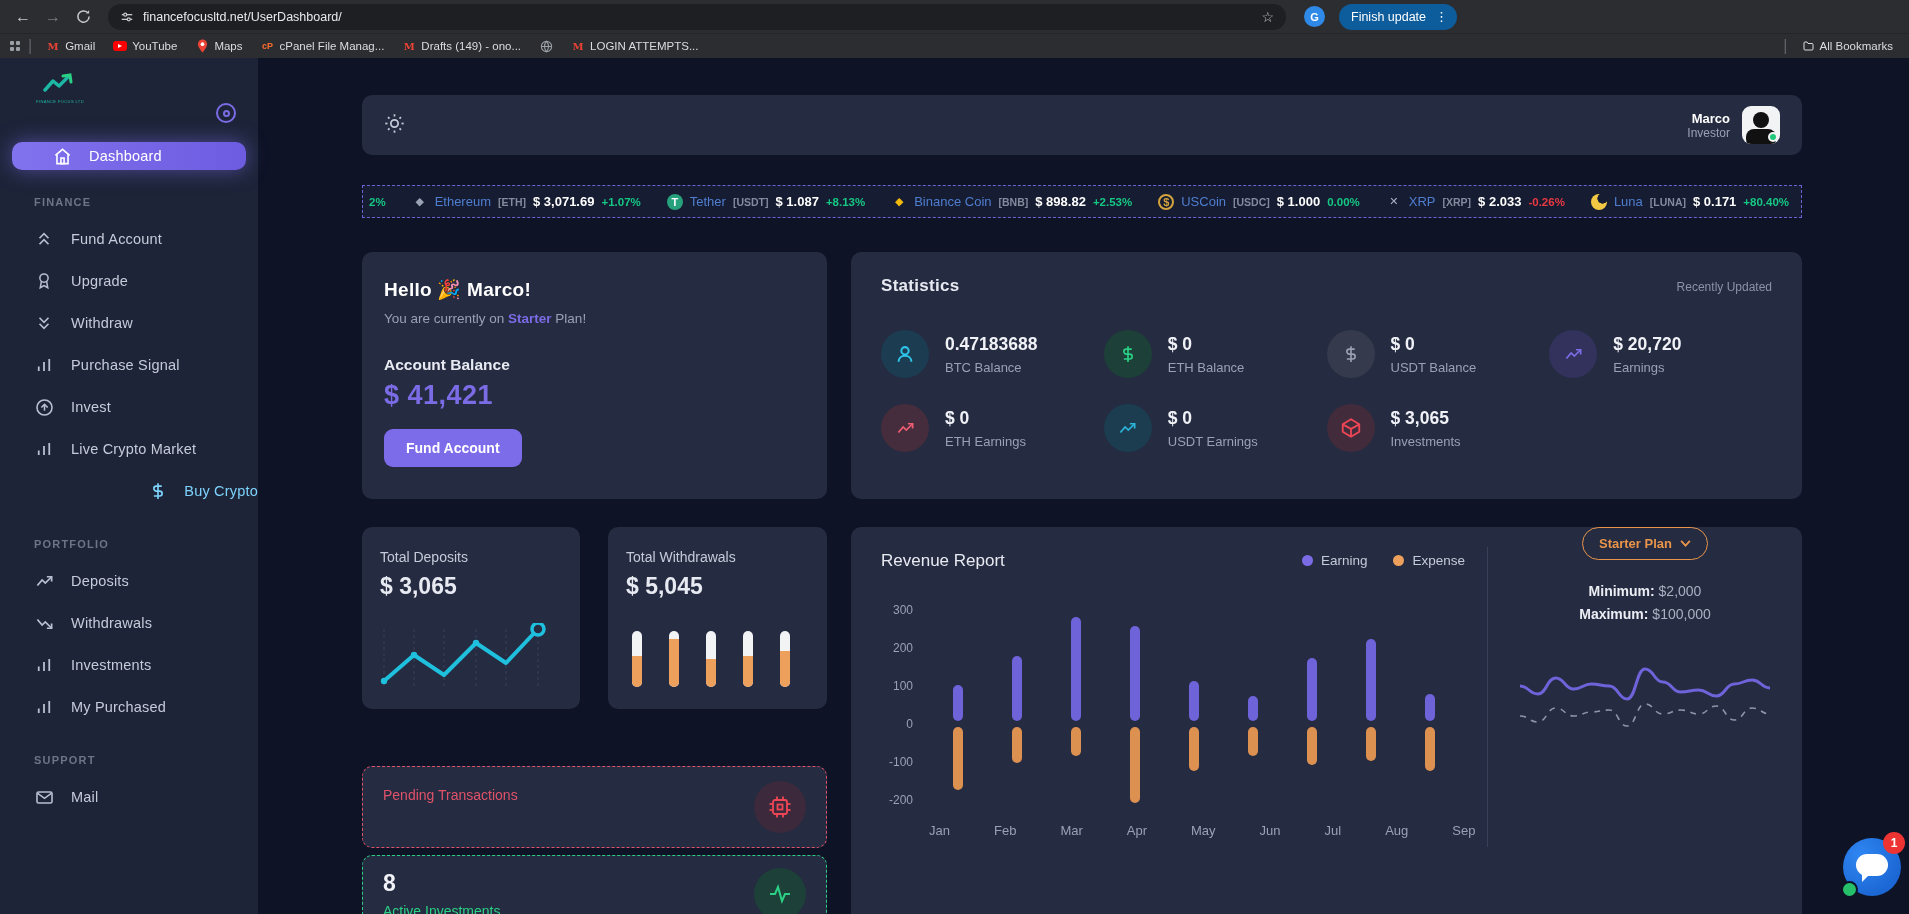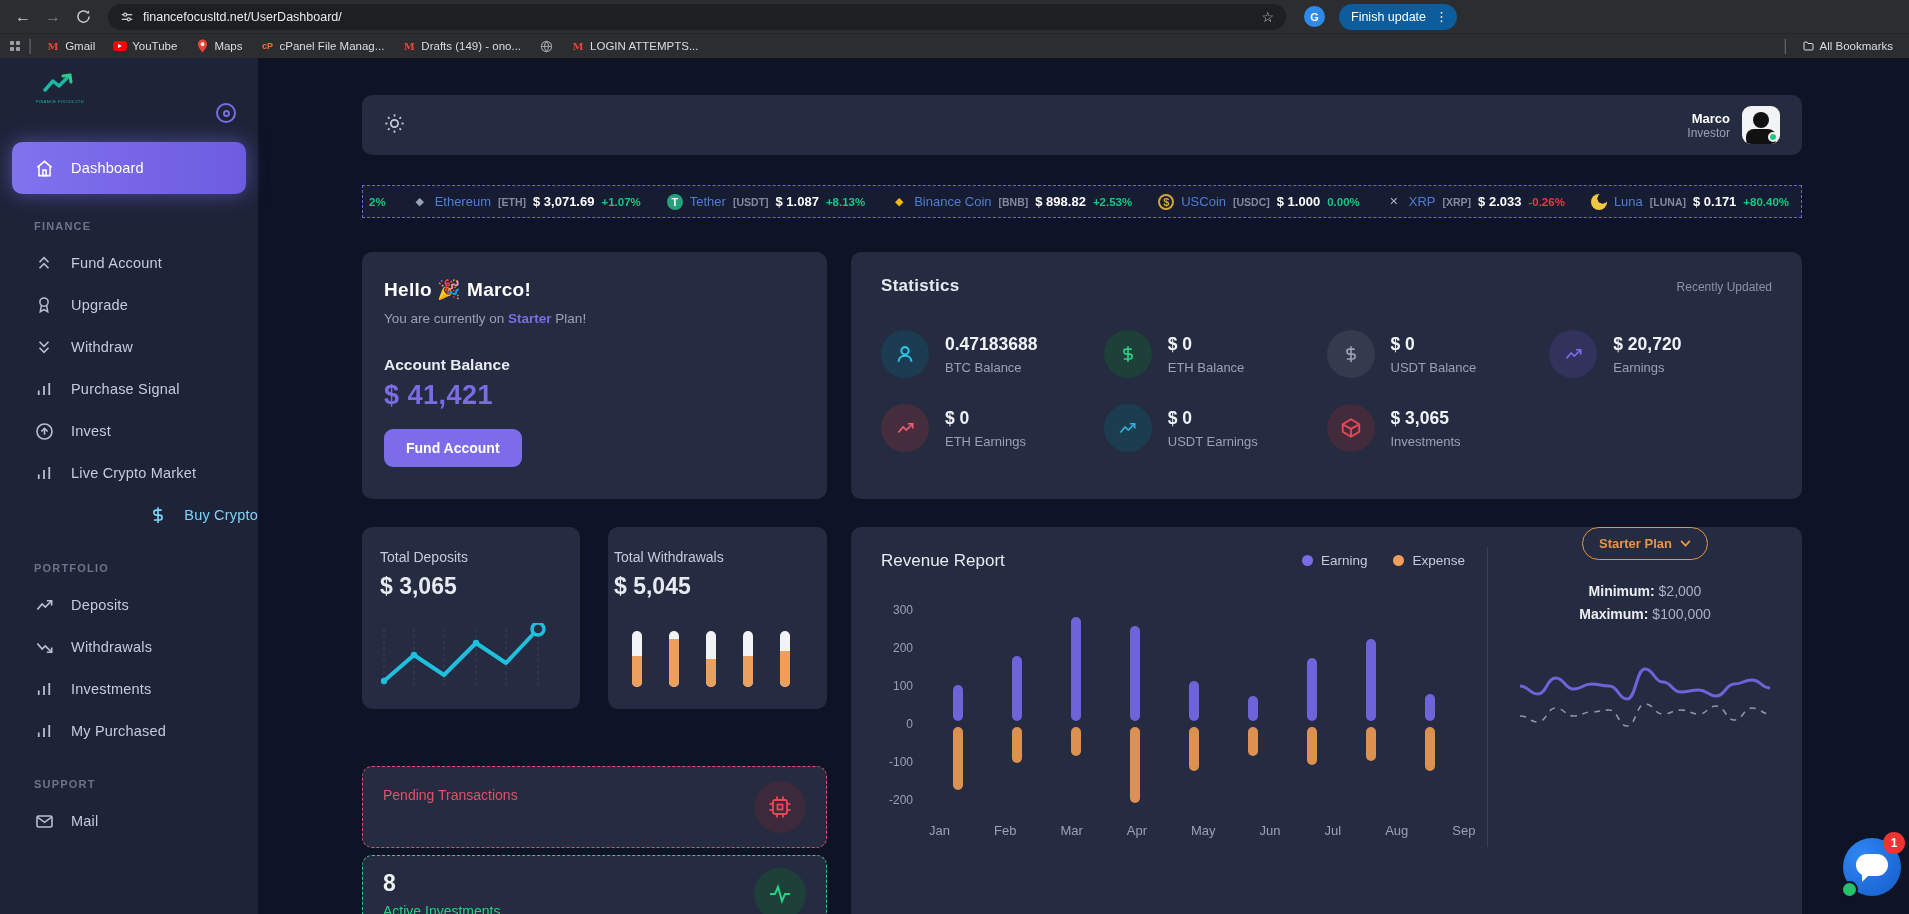--- a/index.html
+++ b/index.html
@@ -43,21 +43,21 @@
   
   .brand-row { position:relative; height:78px; }
   .brand { position:absolute; left:30px; top:14px; width:60px; text-align:center; }
   .brand-name { color:#1db8a5; font-size:4px; letter-spacing:.4px; margin-top:1px; }
   .side-toggle { position:absolute; right:22px; top:45px; width:20px; height:20px; border:2px solid #7b6ce6;
     border-radius:50%; display:flex; align-items:center; justify-content:center; }
   .side-toggle i { width:7px; height:7px; border:2px solid #7b6ce6; border-radius:50%; }
   .nav-item { display:flex; align-items:center; gap:17px; height:42px; padding-left:34px;
     color:#c6cbda; font-size:14.5px; letter-spacing:.2px; }
   .nav-item .ic { width:20px; height:20px; display:flex; align-items:center; justify-content:center; color:#b9bfd0; }
-  .nav-item.active { margin:6px 12px 10px 12px; padding-left:22px; height:52px; border-radius:10px; color:#fff;
+  .nav-item.active { margin:6px 12px 10px 12px; padding-left:40px; height:28px; border-radius:10px; color:#fff;
     background:linear-gradient(90deg,#8172ee,#6d5ce0); box-shadow:0 0 20px rgba(124,108,234,.55);text-align:center; }
   .nav-item.active .ic { color:#fff; }
   .nav-item.orange, .nav-item.orange .ic { color:#7dd3fc;justify-content:flex-end; }
   .sec-label { color:#6d7489; font-size:11px; letter-spacing:1.2px; padding-left:34px; margin:26px 0 10px 0; font-weight:bold; }
 
   
   .card { position:absolute; background:#252b40; border-radius:10px; }
   .topbar { left:104px; top:37px; width:1440px; height:60px; display:flex; align-items:center; padding:0 22px; }
   .sun { color:#c6cbda; }
   .who { margin-left:auto; text-align:right; margin-right:12px; }
@@ -103,21 +103,21 @@
   .stats h3 { color:#e8eaf2; font-size:17px; letter-spacing:.3px; }
   .recent { position:absolute; top:28px; right:30px; color:#8b92a6; font-size:12px; }
   .stats-grid { display:grid; grid-template-columns:repeat(4,1fr); row-gap:26px; margin-top:34px; }
   .stat { display:flex; align-items:center; gap:16px; }
   .stat .bubble { width:48px; height:48px; border-radius:50%; display:flex; align-items:center; justify-content:center; }
   .stat .v { color:#f0f2f7; font-weight:bold; font-size:17.5px; }
   .stat .l { color:#9aa0b5; font-size:13px; margin-top:5px; }
 
   
   .dep { left:104px; top:469px; width:218px; height:182px; padding:22px 18px; }
-  .wdr { left:350px; top:469px; width:219px; height:182px; padding:22px 6px; }
+  .wdr { left:350px; top:469px; width:219px; height:182px; padding:22px 18px; }
   .mini-title { color:#c6cbda; font-size:14px; }
   .mini-val { color:#e8eaf2; font-size:23px; font-weight:bold; margin-top:8px; }
   .spark { position:absolute; left:18px; bottom:14px; }
   .wbars { position:absolute; left:24px; bottom:22px; display:flex; gap:27px; }
   .wbar { width:10px; height:56px; background:#f2f3f5; border-radius:5px; position:relative; overflow:hidden; }
   .wbar i { position:absolute; left:0; bottom:0; width:100%; background:#eda05c; }
 
   
   .revenue { left:593px; top:469px; width:951px; height:470px; }
   .rev-left { position:absolute; left:0; top:0; width:636px; height:100%; }

